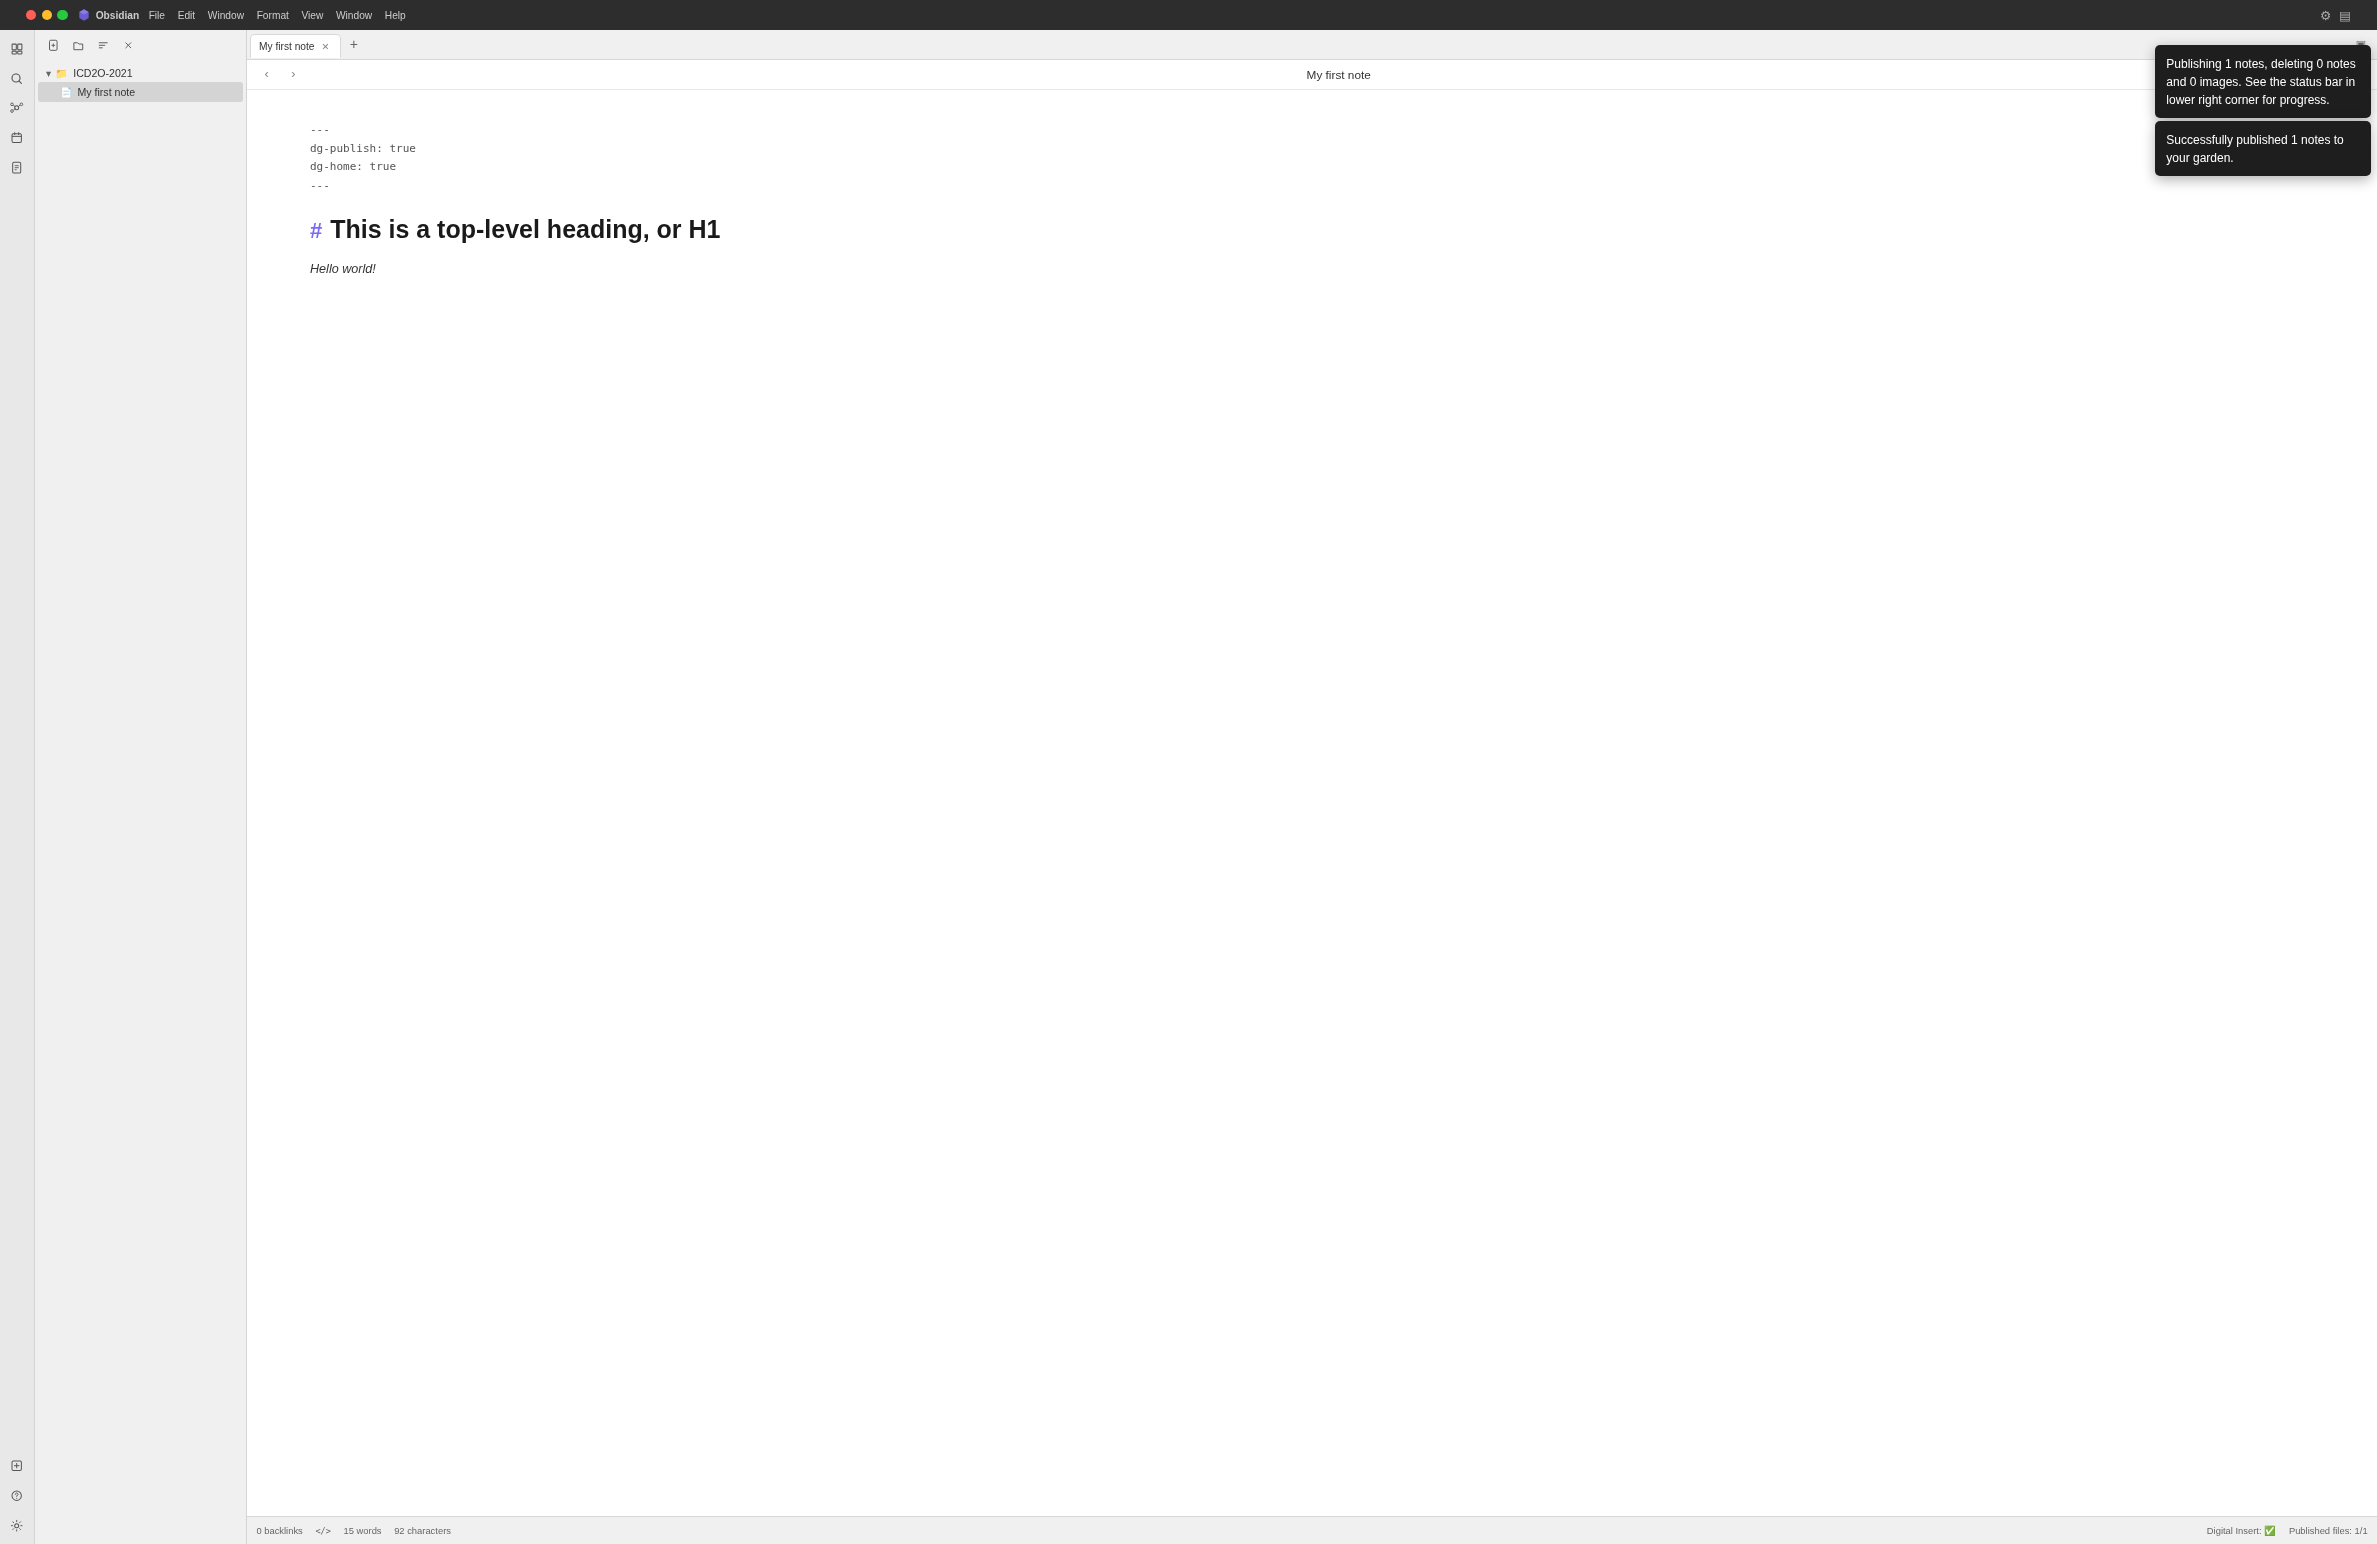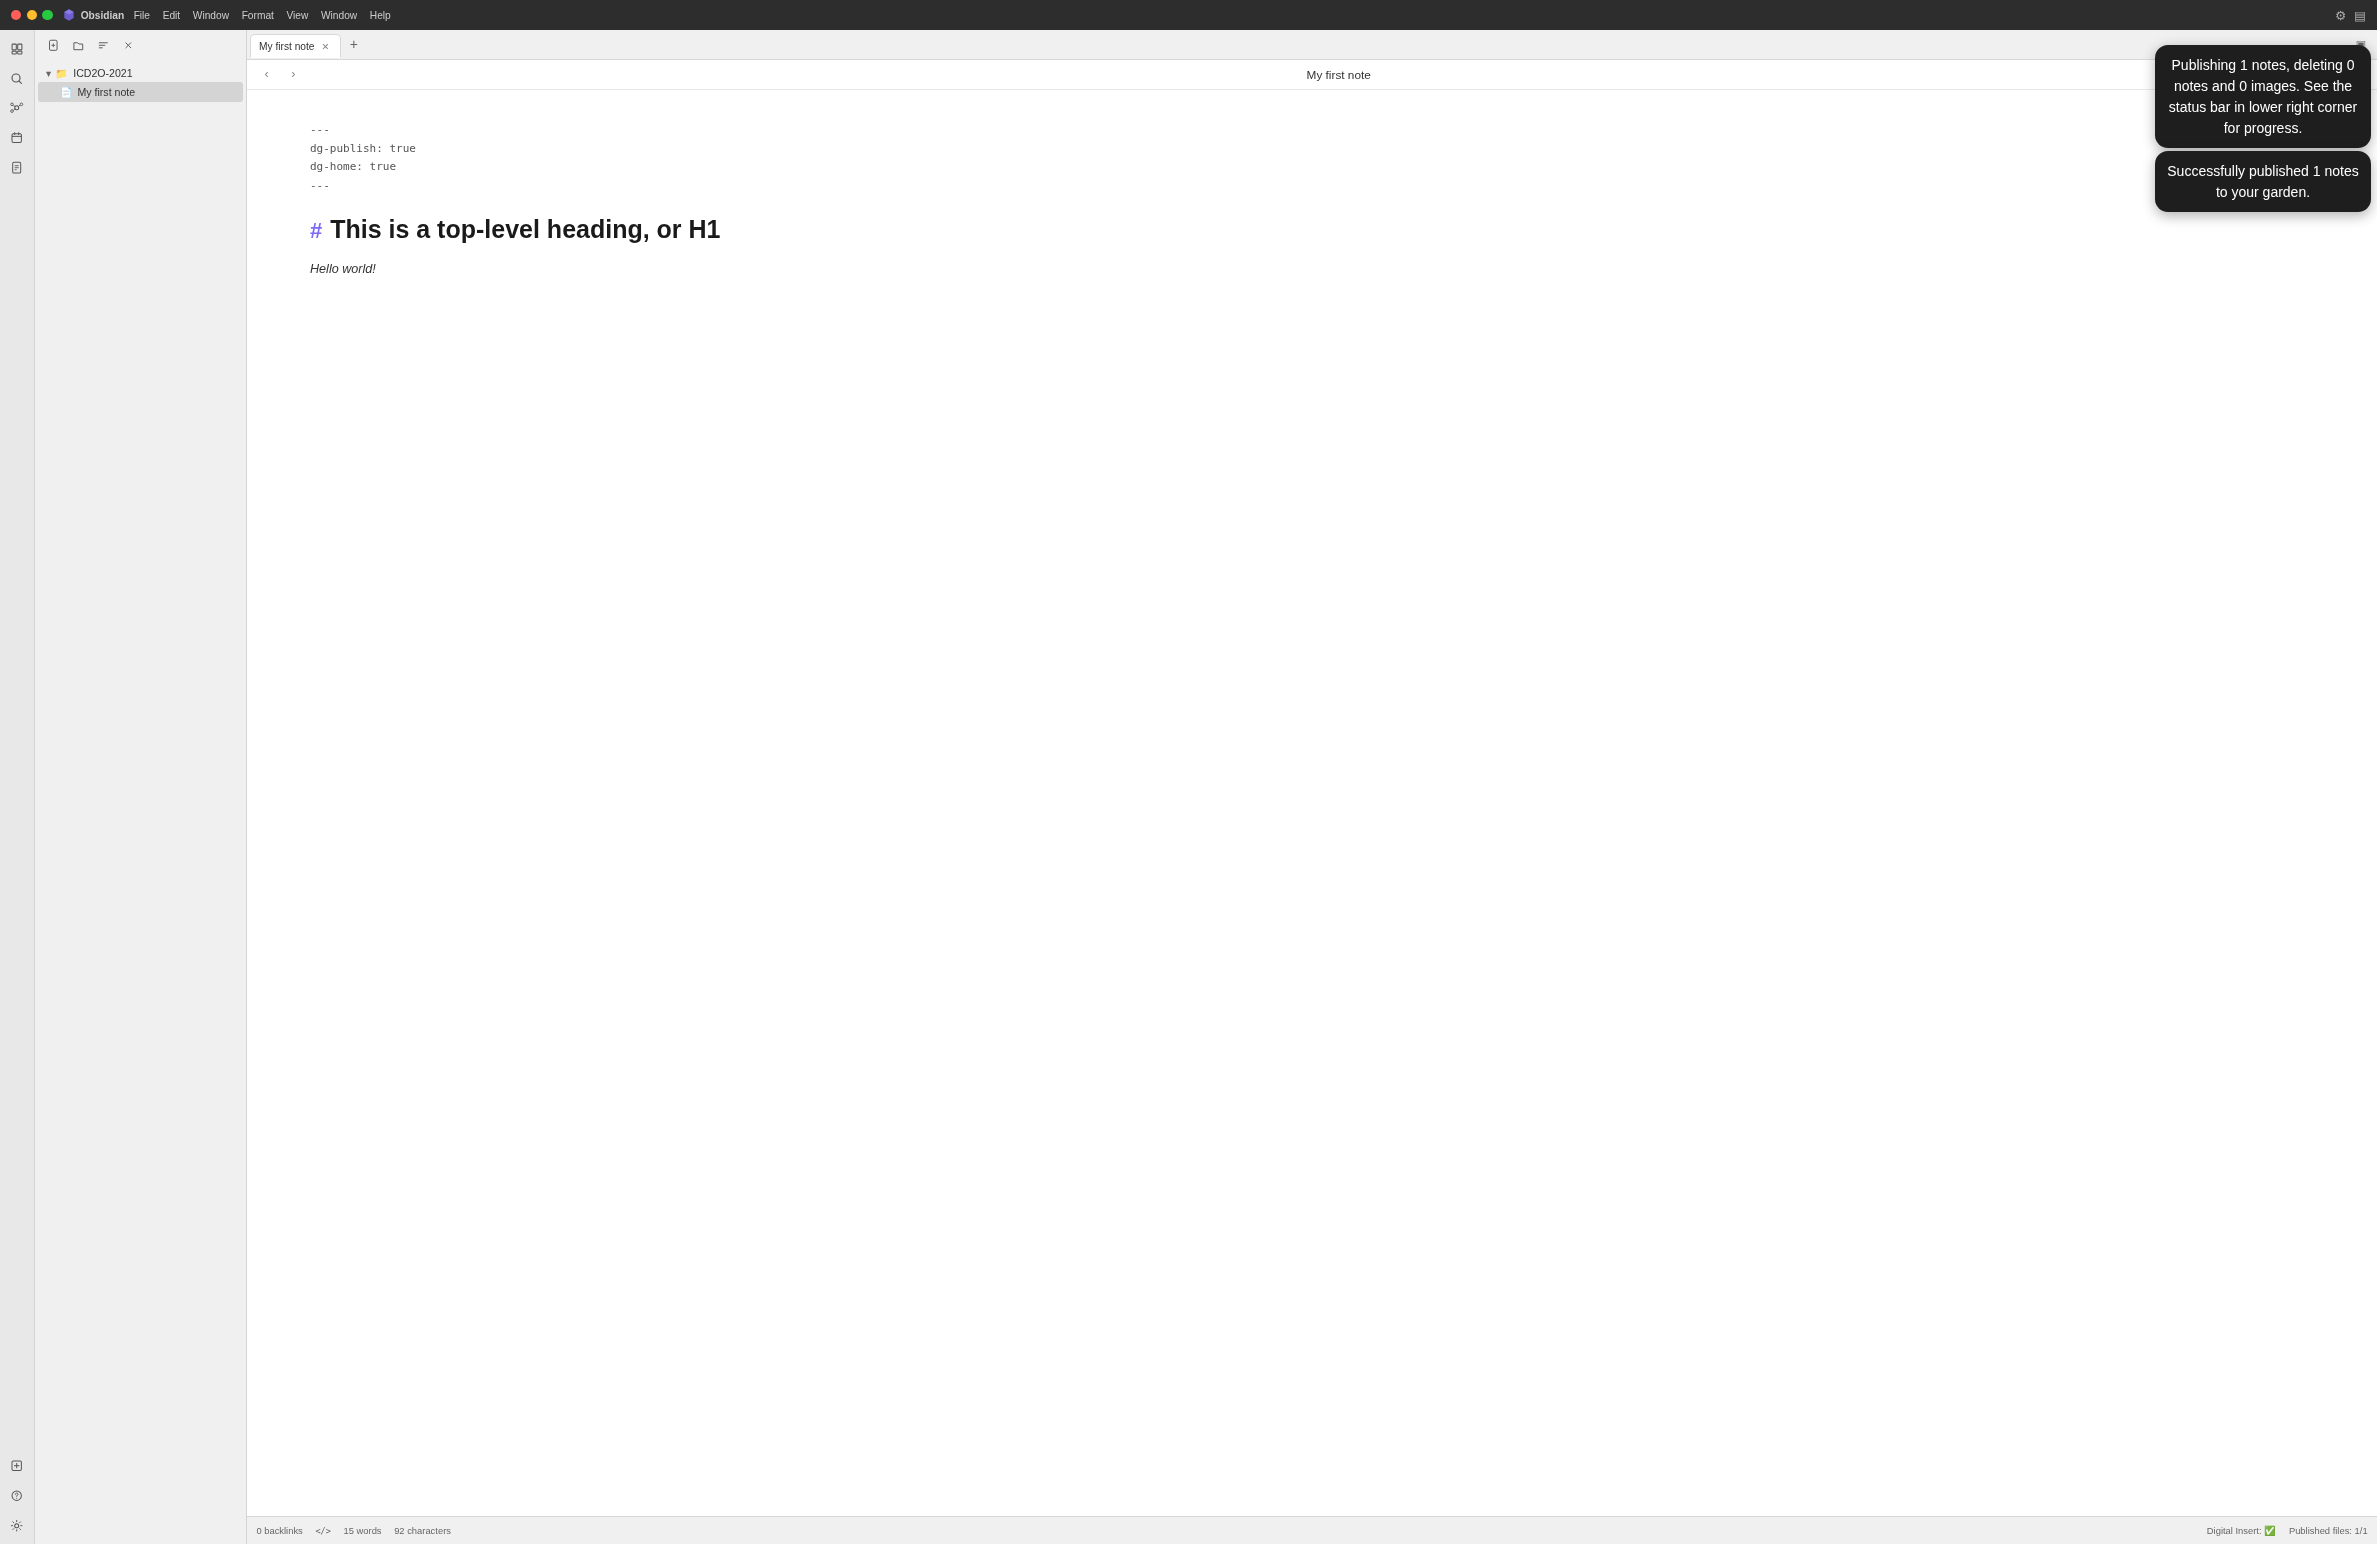--- a/index.html
+++ b/index.html
@@ -12,21 +12,21 @@
       display: flex;
       flex-direction: column;
     }
 
     
     .titlebar {
       display: flex;
       align-items: center;
       background: #2d2d2d;
       height: 30px;
-      padding: 0 11px;
+      padding: 0 26px;
       gap: 9.4px;
       -webkit-app-region: drag;
       flex-shrink: 0;
     }
     .traffic-lights {
       display: flex;
       gap: 5.5px;
       align-items: center;
     }
     .tl-btn {
@@ -336,26 +336,25 @@
       width: 228px;
       display: flex;
       flex-direction: column;
       gap: 3.1px;
       z-index: 1000;
       padding: 6.3px;
     }
     .notification {
       background: #1e1e1e;
       color: #fff;
-      border-radius: 13px;
+      border-radius: 5px;
       padding: 9.4px 11px;
-      font-size: 14px;
+      font-size: 12px;
       line-height: 1.5;
       box-shadow: 0 3.1px 12.6px rgba(0,0,0,0.3);
-      text-align: center;
     }
   </style>
 </head>
 <body>
 
 <div class="titlebar">
   <div class="traffic-lights">
     <span class="tl-btn tl-close"></span>
     <span class="tl-btn tl-min"></span>
     <span class="tl-btn tl-max"></span>

